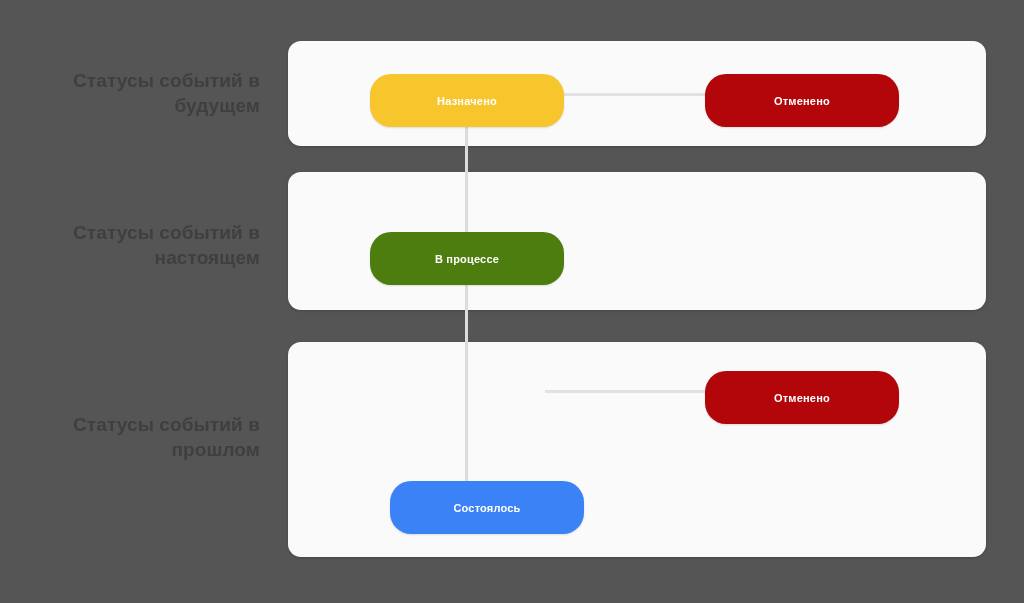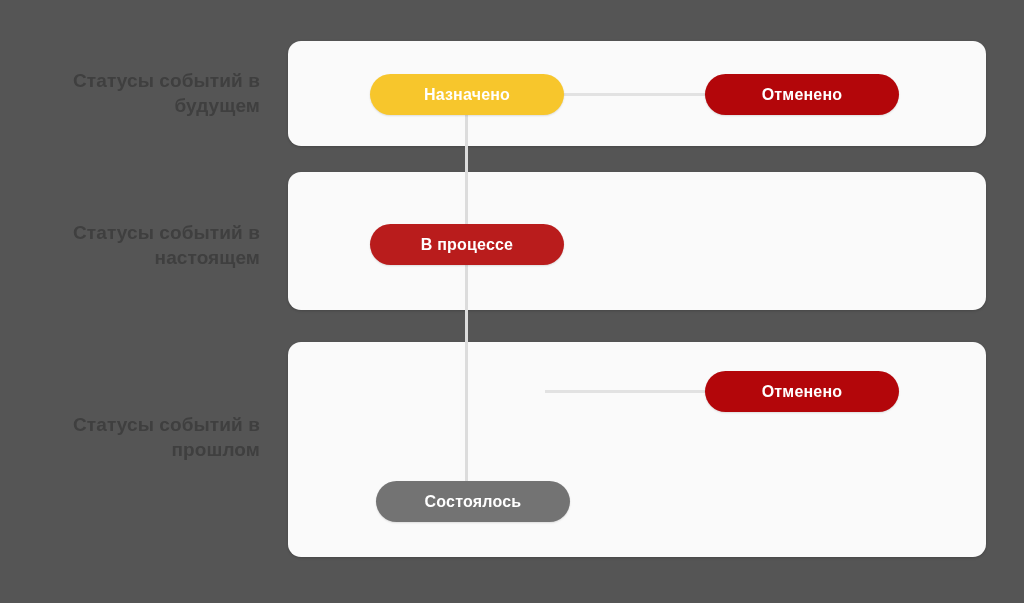--- a/index.html
+++ b/index.html
@@ -66,38 +66,38 @@
     background: #e2e2e2;
     left: 545px;
     width: 180px;
   }
   .hline.future { top: 93px; }
   .hline.past   { top: 390px; }
 
   
   .pill {
     position: absolute;
-    height: 41px;
+    height: 53px;
     border-radius: 21px;
     display: flex;
     align-items: center;
     justify-content: center;
     color: #ffffff;
-    font-size: 16px;
+    font-size: 11px;
     font-weight: 700;
     letter-spacing: .2px;
     white-space: nowrap;
     box-shadow: 0 1px 2px rgba(0,0,0,.12);
   }
   .pill.assigned    { left: 370px; top: 74px;  width: 194px; background: #F7C62C; }
   .pill.cancelled-f { left: 705px; top: 74px;  width: 194px; background: #B3060A; }
-  .pill.inprogress  { left: 370px; top: 224px; width: 194px; background: #b91c1c; }
+  .pill.inprogress  { left: 370px; top: 232px; width: 194px; background: #4d7c0f; }
   .pill.passed      { left: 370px; top: 371px; width: 194px; background: #0D3CC4; }
   .pill.cancelled-p { left: 705px; top: 371px; width: 194px; background: #B3060A; }
-  .pill.held        { left: 376px; top: 481px; width: 194px; background: #737373; }
+  .pill.held        { left: 390px; top: 481px; width: 194px; background: #3b82f6; }
 </style>
 </head>
 <body>
 
 <div class="board">
 
   <div class="group-label future">Статусы событий в будущем</div>
 
   <div class="group-label present">Статусы событий в настоящем</div>
 

